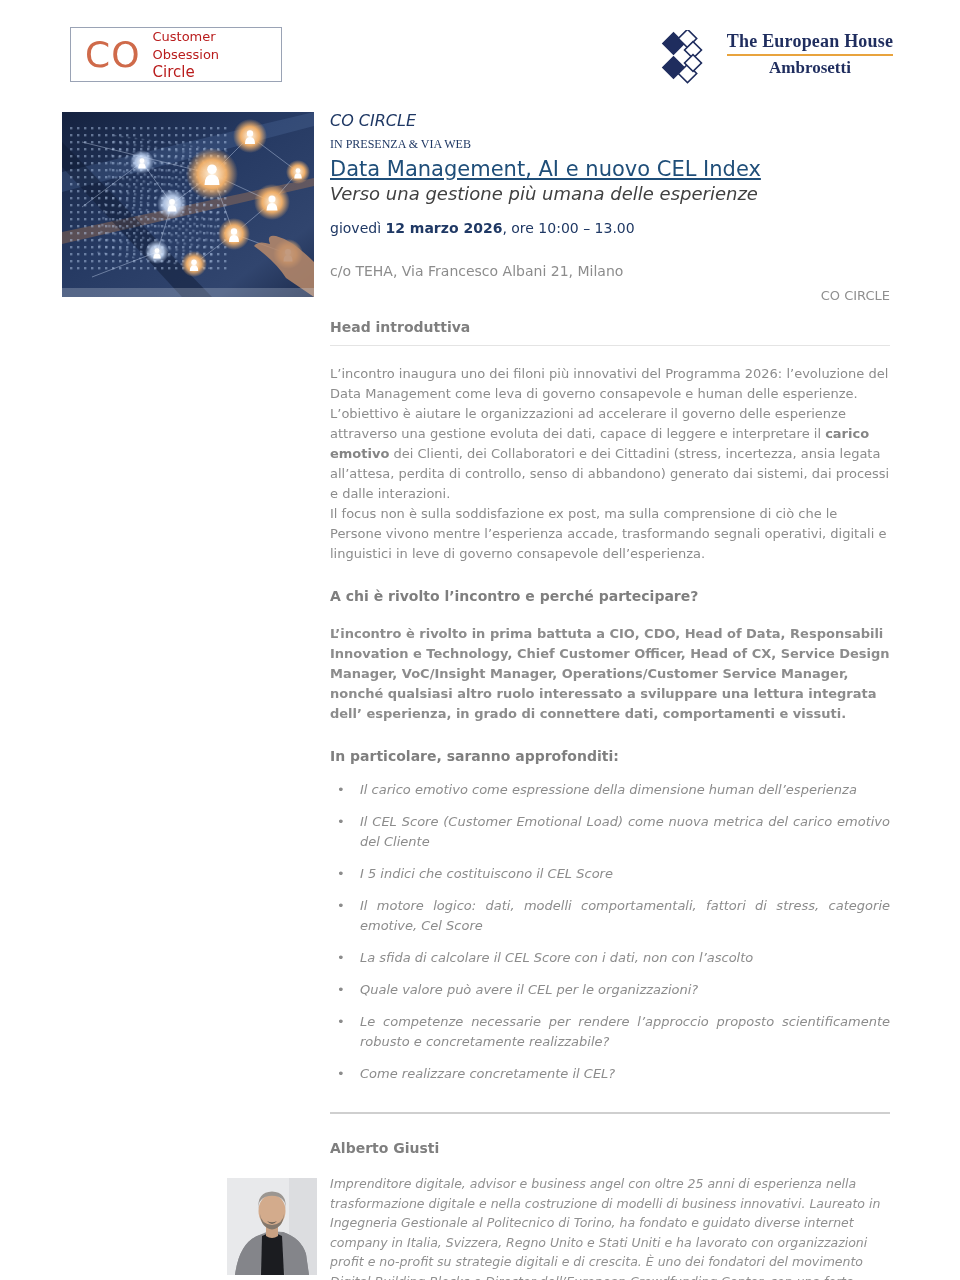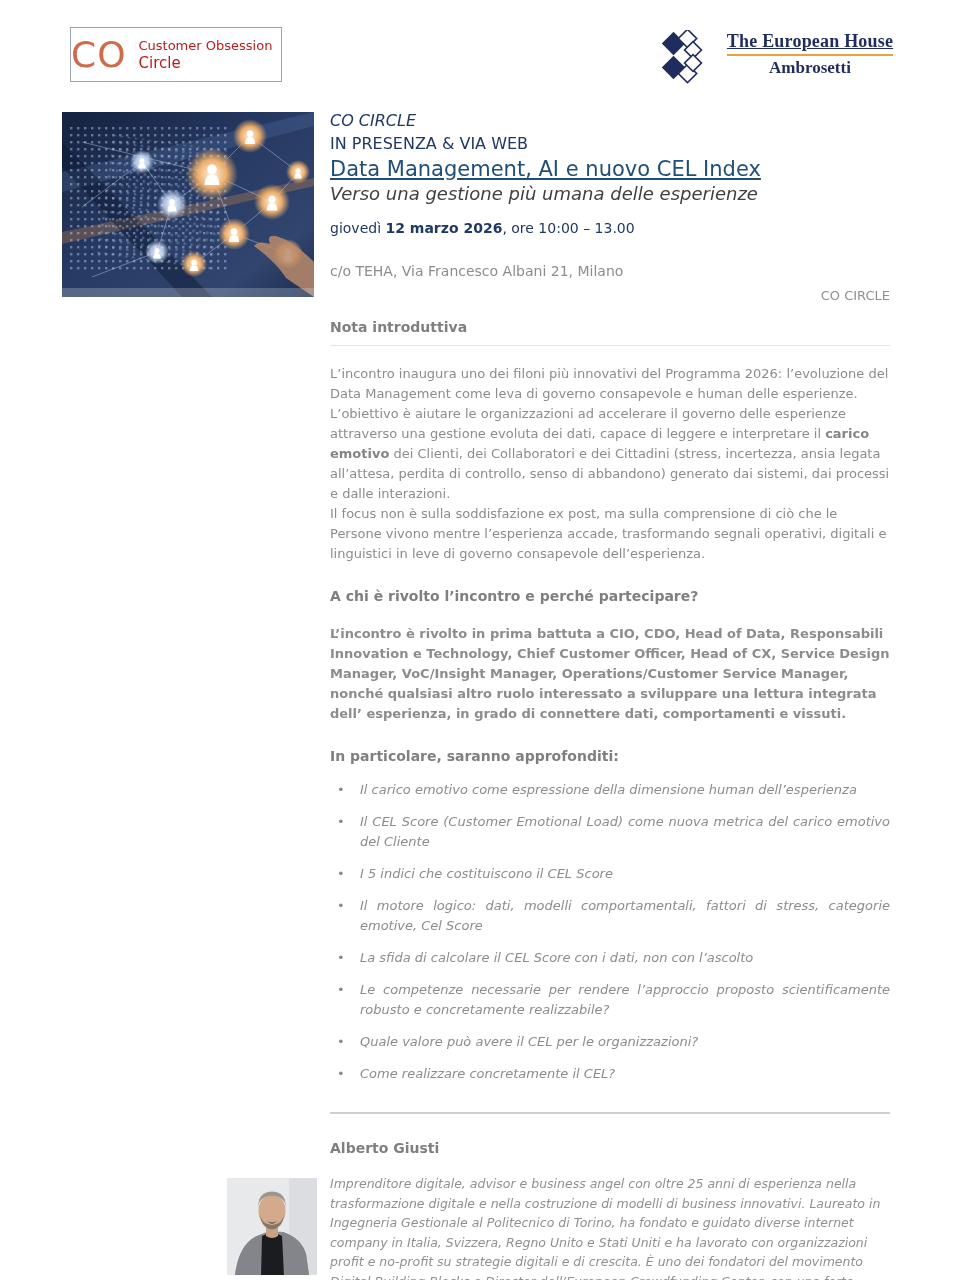--- a/index.html
+++ b/index.html
@@ -2,40 +2,40 @@
 <html><head>
 <meta charset="utf-8">
 <style>
   * { margin:0; padding:0; box-sizing:border-box; }
   html,body { background:#ffffff; }
   body { font-family:"DejaVu Sans","Liberation Sans",sans-serif; }
   .page { position:relative; width:960px; height:1280px; background:#fff; overflow:hidden; }
 
   
   .co-logo-box { position:absolute; left:70px; top:27px; width:212px; height:55px;
-    border:1px solid #9aa3b5; display:flex; align-items:center; background:#fff; }
+    border:1px solid #9aa3b5; display:flex; align-items:center; padding-left:14px; background:#fff; }
   .co-initials { font-size:36px; line-height:36px; color:#cf6a4a; font-weight:400; letter-spacing:1px; }
   .co-name { margin-left:12px; display:flex; flex-direction:column; justify-content:center; }
   .co-name-1 { font-size:13px; color:#b91c1c; line-height:18px; }
   .co-name-2 { font-size:15px; color:#b91c1c; line-height:17px; }
 
   .teha-logo { position:absolute; left:658px; top:30px; width:248px; display:flex; align-items:flex-start; }
   .teha-mark { width:50px; height:54px; flex:0 0 auto; }
   .teha-text { margin-left:6px; font-family:"Liberation Serif","DejaVu Serif",serif; font-weight:bold; color:#1f2d5e; text-align:center; flex:1; }
-  .teha-line1 { font-size:18px; line-height:22px; letter-spacing:.2px; border-bottom:2px solid #e8a33d; padding-bottom:2px; white-space:nowrap;text-decoration:underline; }
+  .teha-line1 { font-size:18px; line-height:22px; letter-spacing:.2px; border-bottom:2px solid #e8a33d; padding-bottom:2px; white-space:nowrap; }
   .teha-line2 { font-size:17px; line-height:22px; margin-top:1px; }
 
   
   .hero { position:absolute; left:62px; top:112px; width:252px; height:185px; }
   .hero svg { display:block; }
 
   
   .head-block { position:absolute; left:330px; top:110px; width:560px; color:#1f3864; }
   .kicker { font-style:italic; font-size:16px; line-height:22px; }
-  .mode { font-size:16px; line-height:24px; }
+  .mode { font-size:12px; line-height:24px;font-family:Liberation Serif, serif; }
   .title { font-size:21px; line-height:26px; color:#1f4e79;text-decoration:underline; }
   .subtitle { font-size:18px; line-height:23px; font-style:italic; color:#404040; }
   .date-line { margin-top:15px; font-size:14px; color:#1f3864; }
   .date-line b { font-weight:bold; }
   .location-line { margin-top:27px; font-size:14px; color:#8c8c8c; }
 
   
   .main-col { position:absolute; left:330px; top:286px; width:560px; color:#8c8c8c; font-size:13px; line-height:20px; }
   .watermark { text-align:right; font-size:13px; color:#8f8f8f; }
   .sec-heading { font-weight:bold; font-size:14px; color:#7f7f7f; }
@@ -167,41 +167,41 @@
     <div class="mode">IN PRESENZA &amp; VIA WEB</div>
     <div class="title">Data Management, AI e nuovo CEL Index</div>
     <div class="subtitle">Verso una gestione più umana delle esperienze</div>
     <div class="date-line"><span>giovedì </span><b>12 marzo 2026</b><span>, ore 10:00 – 13.00</span></div>
     <div class="location-line">c/o TEHA, Via Francesco Albani 21, Milano</div>
   </div>
 
   <div class="main-col">
     <div class="watermark">CO CIRCLE</div>
 
-    <div class="sec-heading h-nota">Nota introduttiva</div>
+    <div class="sec-heading h-nota">Head introduttiva</div>
     <hr class="rule-light">
 
     <div class="intro-body">
       <p>L’incontro inaugura uno dei filoni più innovativi del Programma 2026: l’evoluzione del Data Management come leva di governo consapevole e human delle esperienze.</p>
       <p><span>L’obiettivo è aiutare le organizzazioni ad accelerare il governo delle esperienze attraverso una gestione evoluta dei dati, capace di leggere e interpretare il </span><b>carico emotivo</b><span> dei Clienti, dei Collaboratori e dei Cittadini (stress, incertezza, ansia legata all’attesa, perdita di controllo, senso di abbandono) generato dai sistemi, dai processi e dalle interazioni.</span></p>
       <p>Il focus non è sulla soddisfazione ex post, ma sulla comprensione di ciò che le Persone vivono mentre l’esperienza accade, trasformando segnali operativi, digitali e linguistici in leve di governo consapevole dell’esperienza.</p>
     </div>
 
     <div class="sec-heading h-audience">A chi è rivolto l’incontro e perché partecipare?</div>
     <div class="audience-body">L’incontro è rivolto in prima battuta a CIO, CDO, Head of Data, Responsabili Innovation e Technology, Chief Customer Officer, Head of CX, Service Design Manager, VoC/Insight Manager, Operations/Customer Service Manager, nonché qualsiasi altro ruolo interessato a sviluppare una lettura integrata dell’ esperienza, in grado di connettere dati, comportamenti e vissuti.</div>
 
     <div class="sec-heading h-topics">In particolare, saranno approfonditi:</div>
     <ul class="topics-list">
       <li>Il carico emotivo come espressione della dimensione human dell’esperienza</li>
       <li>Il CEL Score (Customer Emotional Load) come nuova metrica del carico emotivo del Cliente</li>
       <li>I 5 indici che costituiscono il CEL Score</li>
       <li>Il motore logico: dati, modelli comportamentali, fattori di stress, categorie emotive, Cel Score</li>
       <li>La sfida di calcolare il CEL Score con i dati, non con l’ascolto</li>
+      <li>Quale valore può avere il CEL per le organizzazioni?</li>
       <li>Le competenze necessarie per rendere l’approccio proposto scientificamente robusto e concretamente realizzabile?</li>
-      <li>Quale valore può avere il CEL per le organizzazioni?</li>
       <li>Come realizzare concretamente il CEL?</li>
     </ul>
 
     <hr class="rule-mid">
 
     <div class="sec-heading speaker-name">Alberto Giusti</div>
 
     <div class="speaker-row">
       <svg class="speaker-photo" viewBox="0 0 90 97">
         <rect width="90" height="97" fill="#e8e9eb"></rect>

